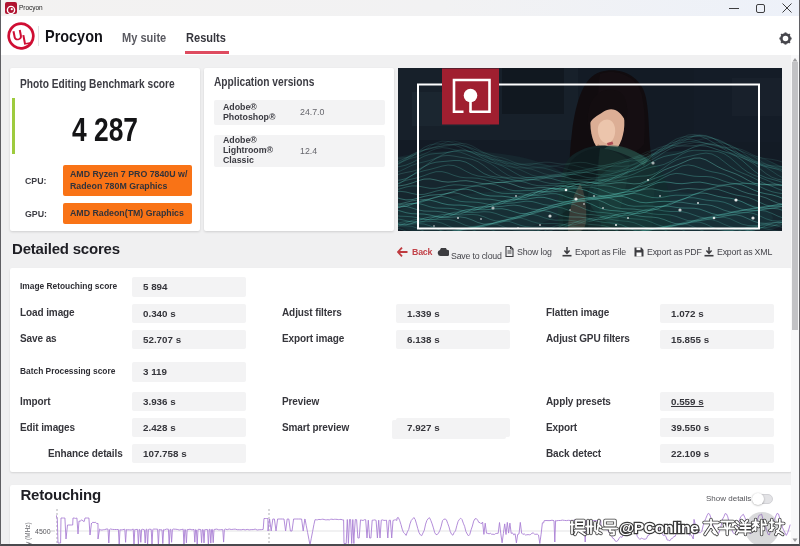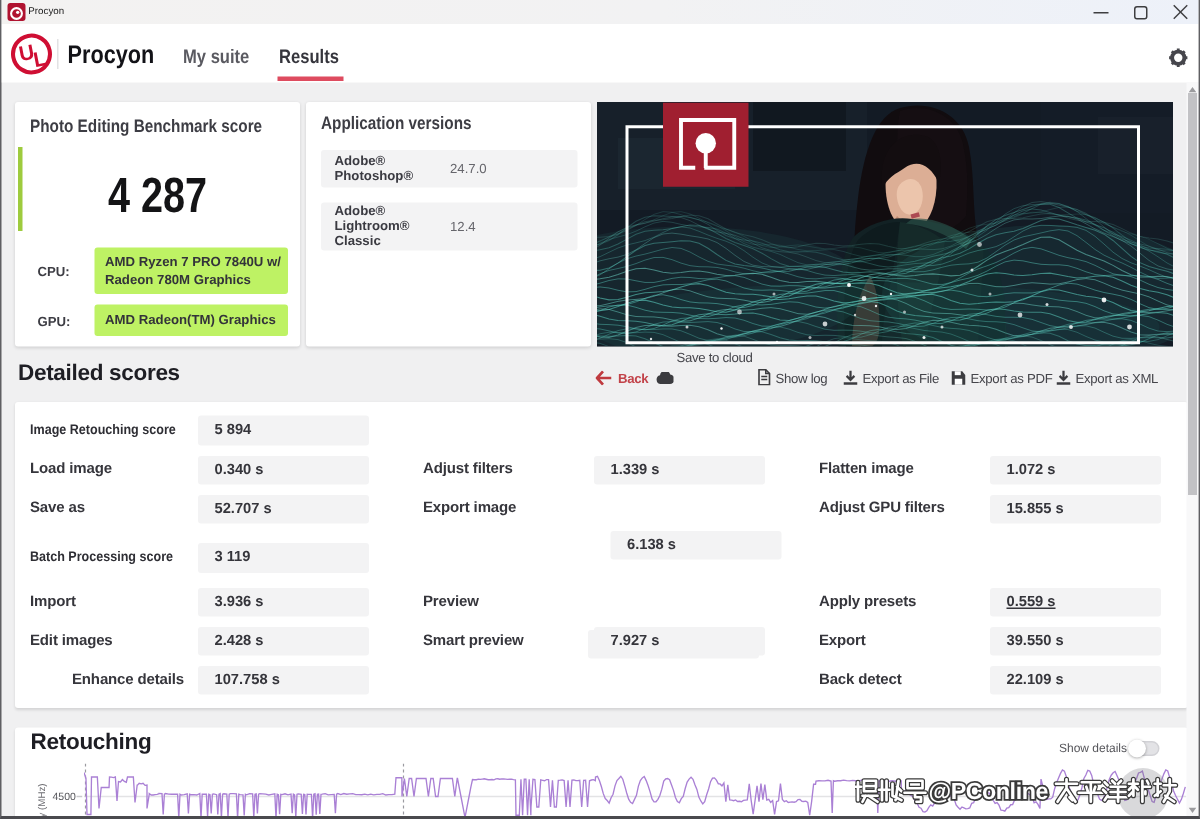--- a/index.html
+++ b/index.html
@@ -22,21 +22,21 @@
 #hsep { left:37px; top:26px; width:1px; height:20px; background:#e2e2e4; }
 
 
 .card { background:#fff; border-radius:2px; box-shadow:0 1px 2.5px rgba(0,0,0,.14); }
 #card1 { left:9px; top:68px; width:190px; height:163px; }
 #card2 { left:203px; top:68px; width:190px; height:163px; }
 .cardtitle { font-size:12px; line-height:12px; font-weight:bold; color:#3d3d44; transform:scaleX(.85); transform-origin:0 0; }
 #greenbar { left:10.5px; top:98px; width:3.8px; height:56px; background:#9ecb3e; }
 #score { left:10px; top:112.5px; line-height:33px; width:188px; text-align:center; font-size:33px; font-weight:bold; color:#141416; transform:scaleX(.8); }
 .speclabel { font-size:8.8px; line-height:9px; font-weight:bold; color:#3d3d44; }
-.specbox { left:62px; width:129px; background:#bef264; border-radius:2px; font-size:8.8px; font-weight:bold; color:#33333a; padding-left:7px; }
+.specbox { left:62px; width:129px; background:#f97316; border-radius:2px; font-size:8.8px; font-weight:bold; color:#33333a; padding-left:7px; }
 .approw { left:213px; width:171px; background:#f3f3f4; border-radius:2px; }
 .appname { left:9px; font-size:8.8px; font-weight:bold; color:#3a3a41; line-height:9.6px; }
 .appval { left:86px; font-size:8.8px; line-height:9px; color:#66666c; }
 
 
 #hero { left:397px; top:68px; width:384px; height:163px; background:#141d27; overflow:hidden; }
 
 
 .sechead { font-size:15px; line-height:10.5px; font-weight:bold; color:#1e1e24; letter-spacing:-0.2px; }
 #panel1 { left:9px; top:268px; width:782px; height:204px; background:#fff; border-radius:2px; box-shadow:0 1px 2px rgba(0,0,0,.12); }
@@ -212,21 +212,21 @@
 </div>
 
 <div class="abs sechead" style="left:11px;top:244px;">Detailed scores</div>
 <svg class="abs" style="left:396px;top:246.5px" width="11" height="10" viewBox="0 0 11 10">
     <path d="M5 0.6 L1 5 L5 9.4 M1.2 5 L10.5 5" stroke="#bf3a3f" stroke-width="1.8" fill="none"></path>
   </svg>
 <div class="abs act" style="left:411px;top:246.5px;color:#c24249;font-weight:bold;">Back</div>
 <svg class="abs" style="left:436px;top:247.5px" width="12" height="9" viewBox="0 0 12 9">
     <path d="M3.5 8 a3 3 0 0 1 -0.5 -5.9 a3.5 3.5 0 0 1 6.8 -0.4 a2.7 2.7 0 0 1 -0.4 6.3 Z" fill="#3c3c40"></path>
   </svg>
-<div class="abs act" style="left:450px;top:233px;">Save to cloud</div>
+<div class="abs act" style="left:450px;top:251px;">Save to cloud</div>
 <svg class="abs" style="left:504px;top:246px" width="9" height="11" viewBox="0 0 9 11">
     <path d="M1 0.5 h4.5 L8 3 v7.5 H1 Z" fill="none" stroke="#3c3c40" stroke-width="1.1"></path>
     <path d="M5.5 0.5 V3 H8" fill="none" stroke="#3c3c40" stroke-width="1"></path>
     <line x1="2.5" y1="5" x2="6.5" y2="5" stroke="#3c3c40"></line>
     <line x1="2.5" y1="7" x2="6.5" y2="7" stroke="#3c3c40"></line>
   </svg>
 <div class="abs act" style="left:516px;top:246.5px;">Show log</div>
 <svg class="abs" style="left:561px;top:246.5px" width="10" height="10" viewBox="0 0 10 10">
     <path d="M5 0 V6 M2.4 3.6 L5 6.3 L7.6 3.6" stroke="#3c3c40" stroke-width="1.5" fill="none"></path>
     <path d="M0.5 8.7 h9" stroke="#3c3c40" stroke-width="1.6"></path>
@@ -249,21 +249,21 @@
 <div class="abs vbox" style="left:131px;top:277px;height:20px;line-height:20px;">5 894</div>
 <div class="abs lbl" style="left:19px;top:308.0px;">Load image</div>
 <div class="abs vbox" style="left:131px;top:303.5px;height:19px;line-height:19px;">0.340 s</div>
 <div class="abs lbl" style="left:281px;top:308.0px;">Adjust filters</div>
 <div class="abs vbox" style="left:395px;top:303.5px;height:19px;line-height:19px;">1.339 s</div>
 <div class="abs lbl" style="left:545px;top:308.0px;">Flatten image</div>
 <div class="abs vbox" style="left:659px;top:303.5px;height:19px;line-height:19px;">1.072 s</div>
 <div class="abs lbl" style="left:19px;top:334.0px;">Save as</div>
 <div class="abs vbox" style="left:131px;top:329.5px;height:19px;line-height:19px;">52.707 s</div>
 <div class="abs lbl" style="left:281px;top:334.0px;">Export image</div>
-<div class="abs vbox" style="left:406px;top:329.5px;height:19px;line-height:19px;margin-top:24px;">6.138 s</div>
+<div class="abs vbox" style="left:395px;top:329.5px;height:19px;line-height:19px;">6.138 s</div>
 <div class="abs lbl" style="left:545px;top:334.0px;">Adjust GPU filters</div>
 <div class="abs vbox" style="left:659px;top:329.5px;height:19px;line-height:19px;">15.855 s</div>
 <div class="abs lblb" style="left:19px;top:365.5px;">Batch Processing score</div>
 <div class="abs vbox" style="left:131px;top:362px;height:20px;line-height:20px;">3 119</div>
 <div class="abs lbl" style="left:19px;top:396.5px;">Import</div>
 <div class="abs vbox" style="left:131px;top:392px;height:19px;line-height:19px;">3.936 s</div>
 <div class="abs lbl" style="left:281px;top:396.5px;">Preview</div>
 <div class="abs vbox" style="left:391px;top:392px;height:19px;line-height:19px;margin-top:28px;">2.128 s</div>
 <div class="abs lbl" style="left:545px;top:396.5px;">Apply presets</div>
 <div class="abs vbox" style="left:659px;top:392px;height:19px;line-height:19px;text-decoration:underline;">0.559 s</div>

